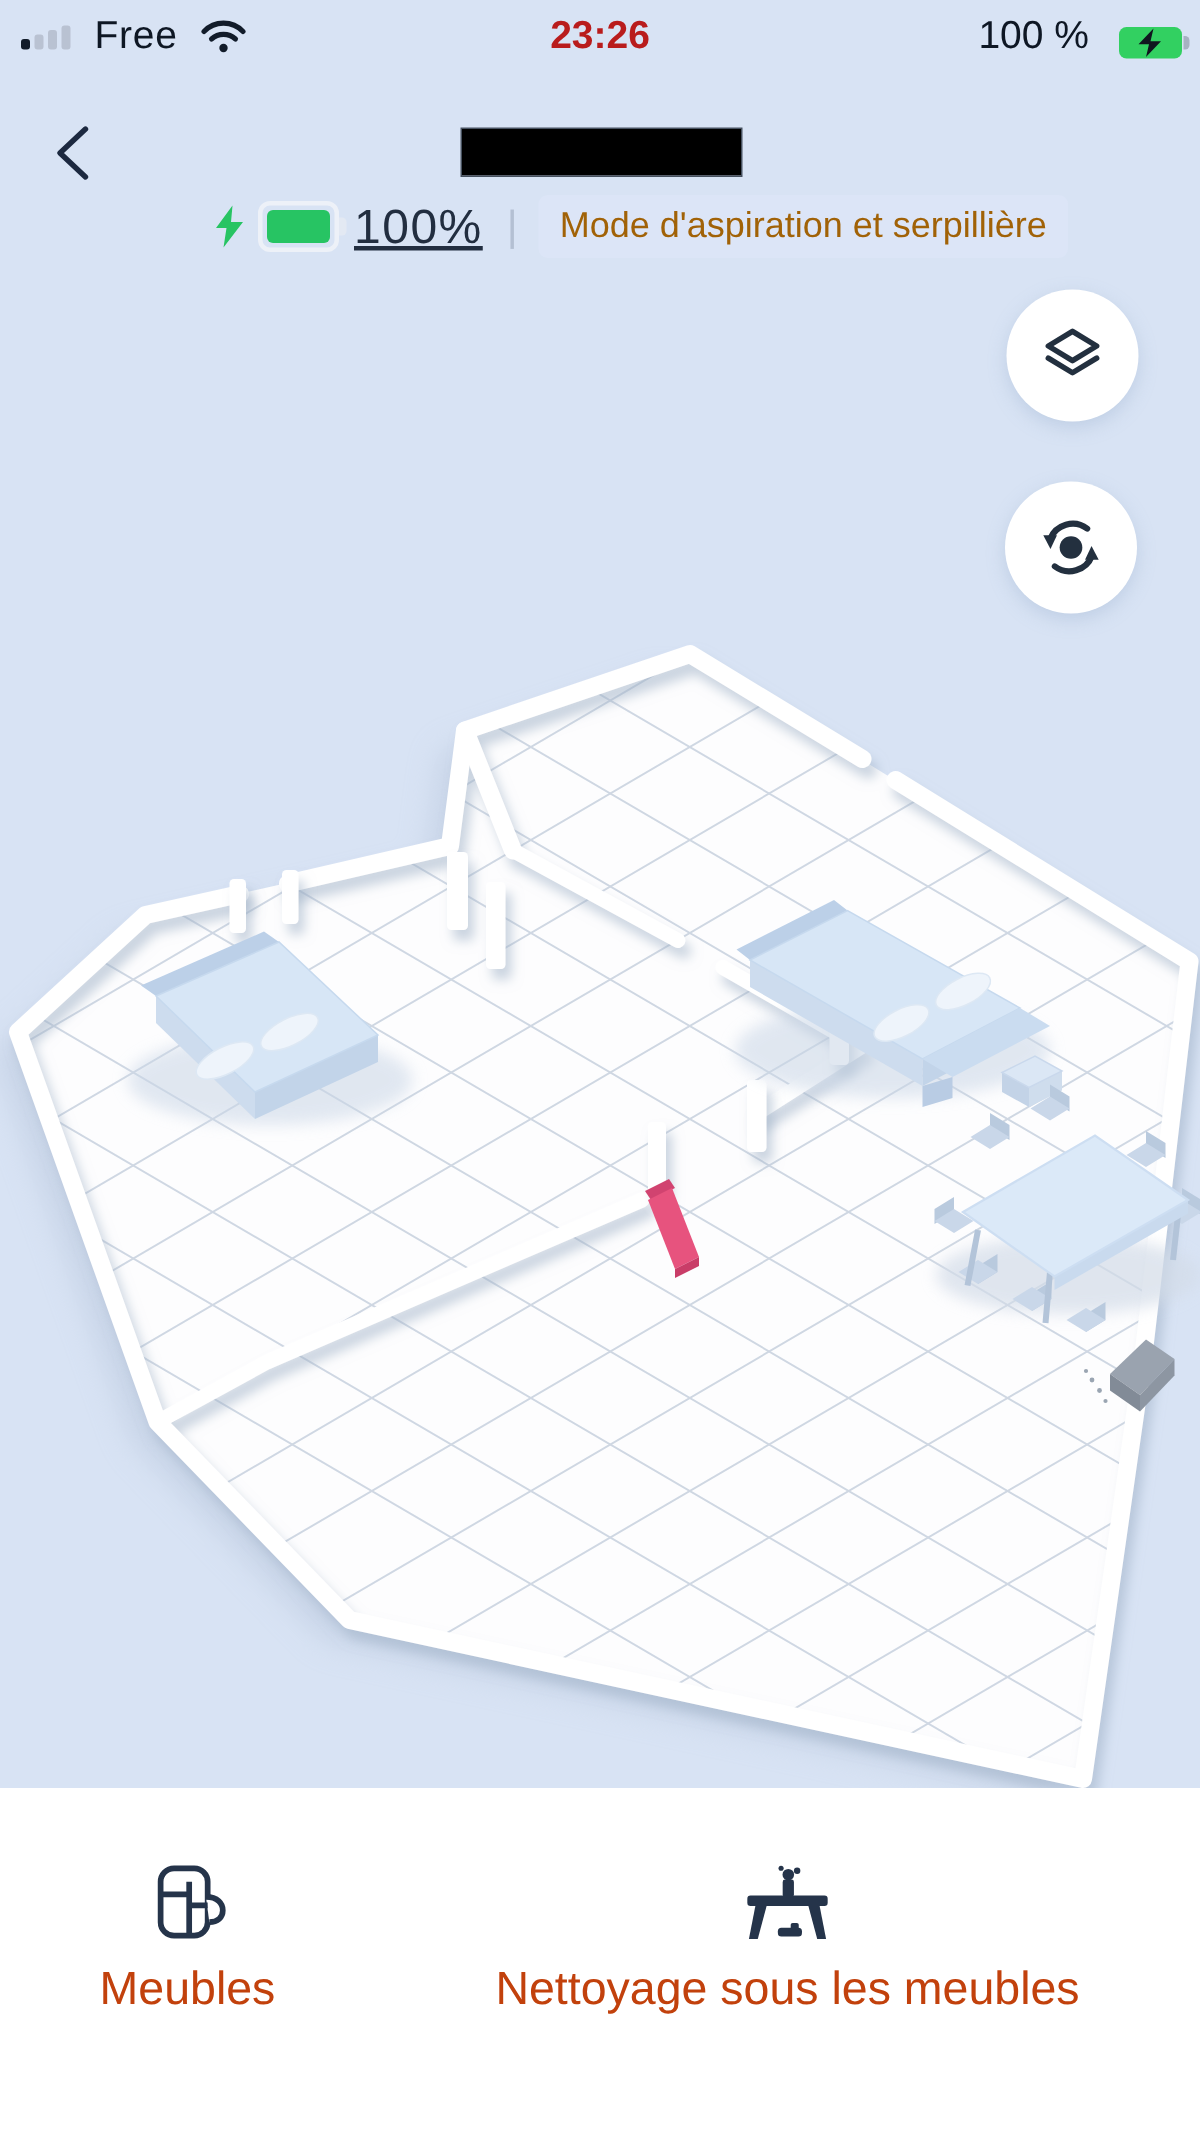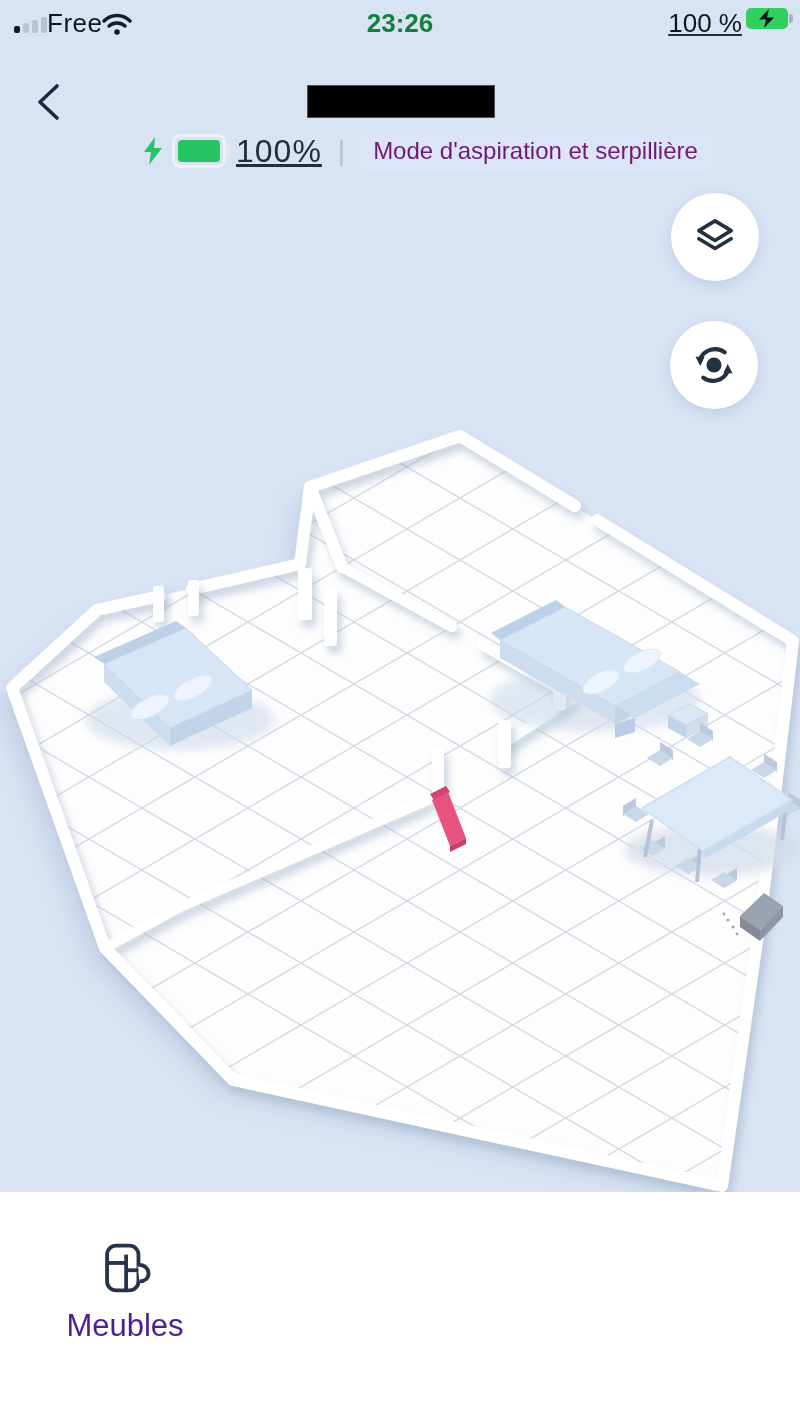--- a/index.html
+++ b/index.html
@@ -2,42 +2,42 @@
 <html><head>
 <meta charset="utf-8">
 <style>
   html,body{margin:0;padding:0;}
   body{width:800px;height:1422px;overflow:hidden;background:#d8e3f4;
        font-family:"Liberation Sans","DejaVu Sans",sans-serif;color:#1f2c3e;}
   .screen{position:relative;width:800px;height:1422px;background:#d8e3f4;}
 
   
   .statusbar{position:absolute;top:0;left:0;width:100%;height:46px;}
-  .sb-left{position:absolute;left:14px;top:8px;display:flex;align-items:center;gap:0;}
+  .sb-left{position:absolute;left:14px;top:8px;display:flex;align-items:center;gap:16px;}
   .bars{display:flex;align-items:flex-end;gap:3px;height:18px;}
   .bar{width:6px;border-radius:2px;background:#b9c2d2;}
   .bar1{height:7px;background:#121c2a;}
   .bar2{height:10px;}.bar3{height:13px;}.bar4{height:16px;}
   .carrier{font-size:26px;color:#0e1724;letter-spacing:.5px;}
   .sb-time{position:absolute;left:0;right:0;top:8px;text-align:center;
-           font-size:26px;font-weight:700;color:#15803d;}
-  .sb-right{position:absolute;right:12px;top:8px;display:flex;align-items:flex-start;gap:4px;text-decoration:underline;}
+           font-size:26px;font-weight:700;color:#b91c1c;}
+  .sb-right{position:absolute;right:12px;top:8px;display:flex;align-items:flex-end;gap:20px;}
   .sb-pct{font-size:26px;color:#0e1724;}
   .batt{position:relative;width:42px;height:21px;background:#32d061;border-radius:5px;}
   .batt .nub{position:absolute;right:-5px;top:6px;width:4px;height:9px;background:#a7b2c2;
              border-radius:0 3px 3px 0;}
 
   
   .back{position:absolute;left:30px;top:80px;width:44px;height:44px;cursor:pointer;}
   .redacted{position:absolute;left:308px;top:86px;width:186px;height:31px;background:#000;
             outline:1px solid #46515f;}
   .battrow{position:absolute;left:142px;top:130px;height:42px;display:flex;align-items:center;}
   .pct-big{font-size:32px;color:#222e40;margin-left:10px;letter-spacing:1px;text-decoration:underline;}
   .divider{font-size:28px;color:#b4c0d3;margin:0 14px 0 16px;}
-  .badge{background:#dce5f7;border-radius:6px;padding:7px 14px;font-size:24px;color:#701a75;}
+  .badge{background:#dce5f7;border-radius:6px;padding:7px 14px;font-size:24px;color:#a16207;}
   .hbatt{position:relative;width:48px;height:28px;border:3px solid #edf1f8;border-radius:8px;
          margin-left:8px;background:transparent;}
   .hbatt .fill{position:absolute;left:3px;top:3px;right:3px;bottom:3px;background:#27c463;border-radius:4px;}
   .hbatt .nub{position:absolute;right:-8px;top:8px;width:5px;height:12px;background:#e3e9f3;border-radius:0 3px 3px 0;}
 
   
   .pill{position:absolute;left:0;top:218px;width:420px;height:60px;background:#fff;
         border-radius:0 30px 30px 0;box-shadow:0 3px 10px rgba(140,160,195,.28);
         display:flex;align-items:center;}
   .pill span{font-size:27px;color:#2a3950;padding-left:24px;}
@@ -50,21 +50,21 @@
   #btn-rotate{left:670px;top:321px;}
 
   
   .map-wrap{position:absolute;left:0;top:420px;width:800px;height:772px;}
 
   
   .bottombar{position:absolute;left:0;top:1192px;width:800px;height:230px;background:#fff;}
   .bb-item{position:absolute;top:48px;display:flex;flex-direction:column;align-items:center;cursor:pointer;}
   #bb-meubles{left:40px;width:170px;}
   #bb-nettoyage{left:290px;width:470px;}
-  .bb-label{margin-top:12px;font-size:31px;color:#4c1d95;text-align:right;}
+  .bb-label{margin-top:12px;font-size:31px;color:#c2410c;text-align:right;}
 </style>
 </head>
 <body>
 
 <div class="screen">
 
   <div class="statusbar">
     <div class="sb-left">
       <div class="bars">
         <div class="bar bar1"></div>
@@ -272,15 +272,31 @@
     <div class="bb-item" id="bb-meubles">
       <svg width="56" height="56" viewBox="0 0 50 50">
         <rect x="9" y="5" width="28" height="40" rx="8" fill="none" stroke="#25344a" stroke-width="3.4"></rect>
         <path d="M36,22 c7,0 10,4 10,8 0,4 -3,7 -8,7" fill="#ffffff" stroke="#25344a" stroke-width="3.4"></path>
         <line x1="9" y1="20.5" x2="26" y2="20.5" stroke="#25344a" stroke-width="3.4"></line>
         <line x1="26" y1="13" x2="26" y2="45" stroke="#25344a" stroke-width="3.4"></line>
         <line x1="26" y1="27" x2="37" y2="27" stroke="#25344a" stroke-width="3.4"></line>
       </svg>
       <span class="bb-label">Meubles</span>
     </div>
+    <div class="bb-item" id="bb-nettoyage">
+      <svg width="60" height="56" viewBox="0 0 56 52">
+        <g fill="#25344a">
+          <rect x="25" y="12" width="7" height="11" rx="1.5"></rect>
+          <circle cx="28.5" cy="9" r="3.6"></circle>
+          <circle cx="34" cy="6.5" r="2"></circle>
+          <circle cx="24" cy="5" r="1.6"></circle>
+          <rect x="3" y="22" width="50" height="6.5" rx="2"></rect>
+          <polygon points="8,28.5 15,28.5 9.5,49 4,49"></polygon>
+          <polygon points="41,28.5 48,28.5 52,49 46.5,49"></polygon>
+          <rect x="22" y="42" width="15" height="5.5" rx="2.2"></rect>
+          <rect x="30" y="39" width="5" height="4" rx="1.2"></rect>
+        </g>
+      </svg>
+      <span class="bb-label">Nettoyage sous les meubles</span>
+    </div>
   </div>
 
 </div>
 
 </body></html>

